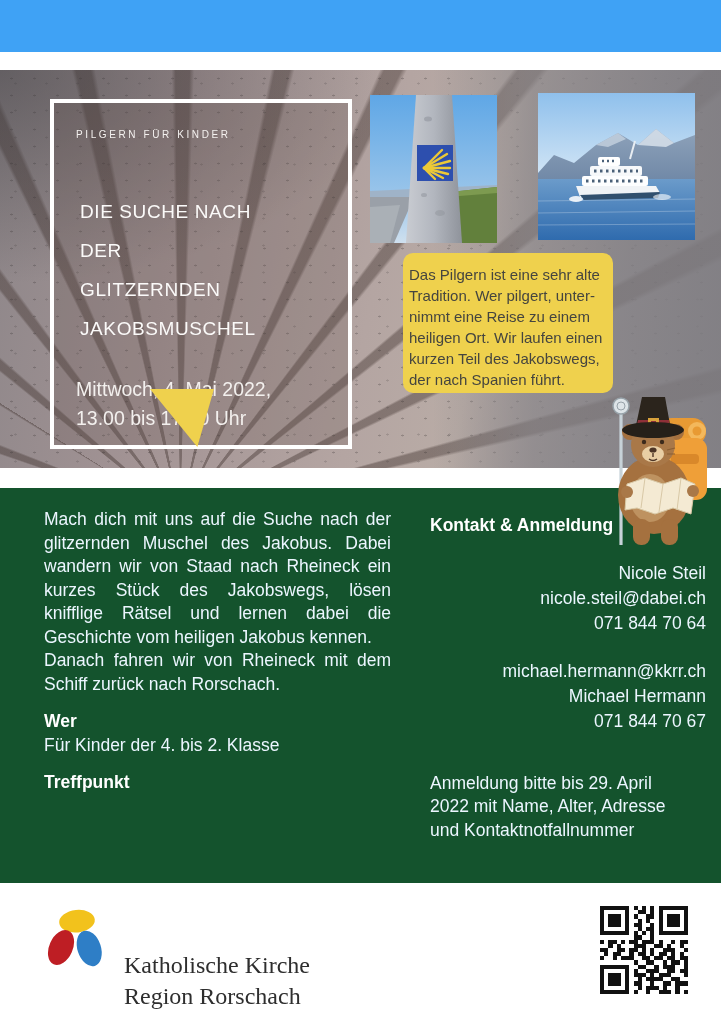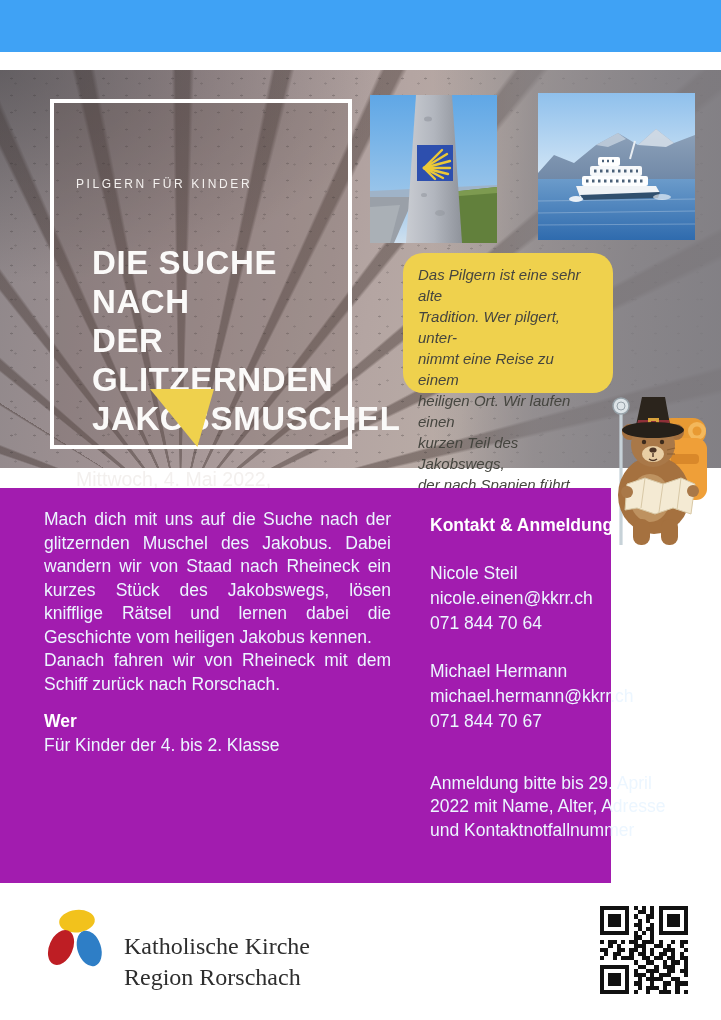--- a/index.html
+++ b/index.html
@@ -27,71 +27,70 @@
     background-size:auto,auto,23px 17px,31px 27px,auto,auto;
   }
 
   
   .title-box{
     position:absolute;left:50px;top:29px;width:302px;height:350px;
     border:4px solid #ffffff;box-sizing:border-box;
     background:rgba(95,78,72,.22);
     padding:26px 20px 0 22px;
   }
-  .kicker{font-size:12px;letter-spacing:2.6px;color:#f4f1ef;font-weight:400;margin-top:48px;}
+  .kicker{font-size:10px;letter-spacing:2.6px;color:#f4f1ef;font-weight:400;}
   .title{
-    margin:52px 0 0 16px;font-size:33px;line-height:39px;font-weight:700;
+    margin:52px 0 0 4px;font-size:19px;line-height:39px;font-weight:400;
     letter-spacing:.6px;color:#fbfaf9;white-space:pre-line;
   }
   .date{margin-top:27px;font-size:19.5px;line-height:29px;color:#f3f0ee;white-space:pre-line;}
 
   
   .photo{position:absolute;overflow:hidden;}
   .photo svg{display:block;}
   .photo-waymark{left:370px;top:25px;width:127px;height:148px;}
   .photo-ship{left:538px;top:23px;width:157px;height:147px;}
 
   
   .bubble{
     position:absolute;left:403px;top:183px;width:210px;height:140px;
-    background:#EFD14D;border-radius:20px;box-sizing:border-box;
-    padding:11px 15px;
-    font-style:italic;
+    background:#EFD14D;border-radius:10px;box-sizing:border-box;
+    padding:11px 6px;
   }
   .bubble-text{font-size:15px;line-height:21px;color:#45453f;white-space:pre-line;}
   .bubble-tail{
     position:absolute;left:150px;top:319px;width:64px;height:58px;
     background:#EFD14D;
     clip-path:polygon(0% 0%,100% 0%,74% 100%);
   }
 
   
   .bear{position:absolute;left:597px;top:392px;width:116px;height:156px;z-index:5;}
   .bear svg{display:block;}
 
   
   .blue-section{
-    position:absolute;left:0;top:488px;width:611px;height:395px;
-    background:#a21caf;color:#ecf6ff;
+    position:absolute;left:0;top:488px;width:721px;height:395px;
+    background:#14532d;color:#ecf6ff;
   }
   .col-left{position:absolute;left:44px;top:20px;width:347px;}
   .col-right{position:absolute;left:430px;top:26px;width:276px;}
   .blue-section p, .blue-section div{font-size:17.5px;line-height:23.5px;}
   .intro{margin:0;text-align:justify;}
   .subhead{font-weight:700;color:#ffffff;}
   .gap-lg{margin-top:14px;}
   .contact{margin-top:23px;}
-  .contact div{line-height:25px;}
+  .contact div{line-height:25px;text-align:right;}
   .note{margin-top:38px;line-height:25.5px;white-space:pre-line;}
 
   
   .footer{position:absolute;left:0;top:883px;width:721px;height:137px;background:#ffffff;}
   .logo{position:absolute;left:46px;top:22px;width:62px;height:70px;}
   .org-name{
-    position:absolute;left:124px;top:48px;
+    position:absolute;left:124px;top:67px;
     font-family:"Liberation Serif","DejaVu Serif",serif;
     font-size:24px;line-height:31px;color:#2e2e2e;white-space:pre-line;
   }
   .qr{
     position:absolute;left:600px;top:23px;width:88px;height:88px;
     display:grid;grid-template-columns:repeat(21,1fr);grid-auto-rows:1fr;
     background:#ffffff;
   }
   .qr .on{background:#111111;}
 </style>
@@ -245,31 +244,32 @@
       <circle cx="96" cy="99" r="6" fill="#A97848"></circle>
     </svg>
   </div>
 
   <div class="blue-section">
     <div class="col-left">
       <p class="intro">Mach dich mit uns auf die Suche nach der glitzernden Muschel des Jakobus. Dabei wandern wir von Staad nach Rheineck ein kurzes Stück des Jakobswegs, lösen knifflige Rätsel und lernen dabei die Geschichte vom heiligen Jakobus kennen.</p>
       <p class="intro">Danach fahren wir von Rheineck mit dem Schiff zurück nach Rorschach.</p>
       <div class="subhead gap-lg">Wer</div>
       <div>Für Kinder der 4. bis 2. Klasse</div>
+      <div class="subhead gap-lg">Treffpunkt</div>
     </div>
     <div class="col-right">
       <div class="subhead">Kontakt &amp; Anmeldung</div>
       <div class="contact">
         <div>Nicole Steil</div>
-        <div>nicole.einen@kkrr.ch</div>
+        <div>nicole.steil@dabei.ch</div>
         <div>071 844 70 64</div>
       </div>
       <div class="contact">
+        <div>michael.hermann@kkrr.ch</div>
         <div>Michael Hermann</div>
-        <div>michael.hermann@kkrr.ch</div>
         <div>071 844 70 67</div>
       </div>
       <div class="note">Anmeldung bitte bis 29. April
 2022 mit Name, Alter, Adresse
 und Kontaktnotfallnummer</div>
     </div>
   </div>
 
   <div class="footer">
     <div class="logo">

